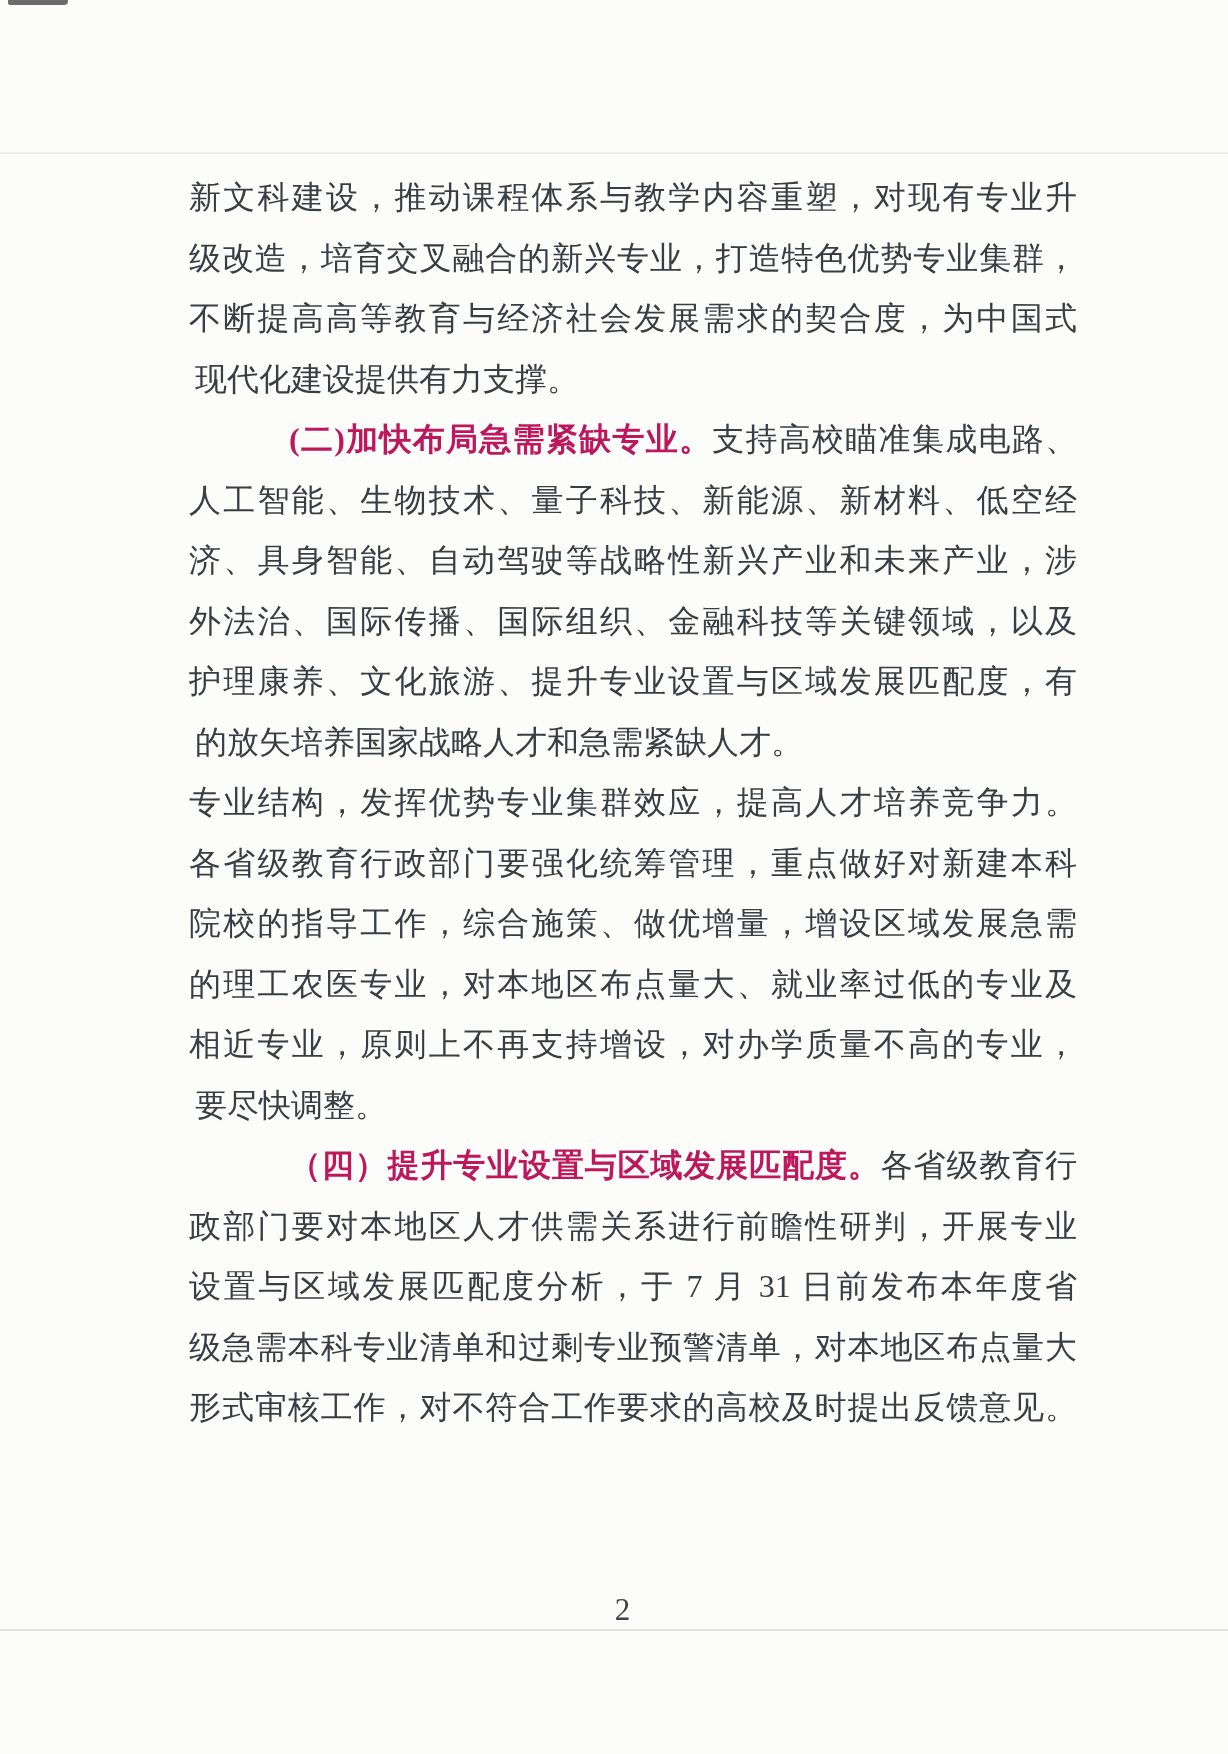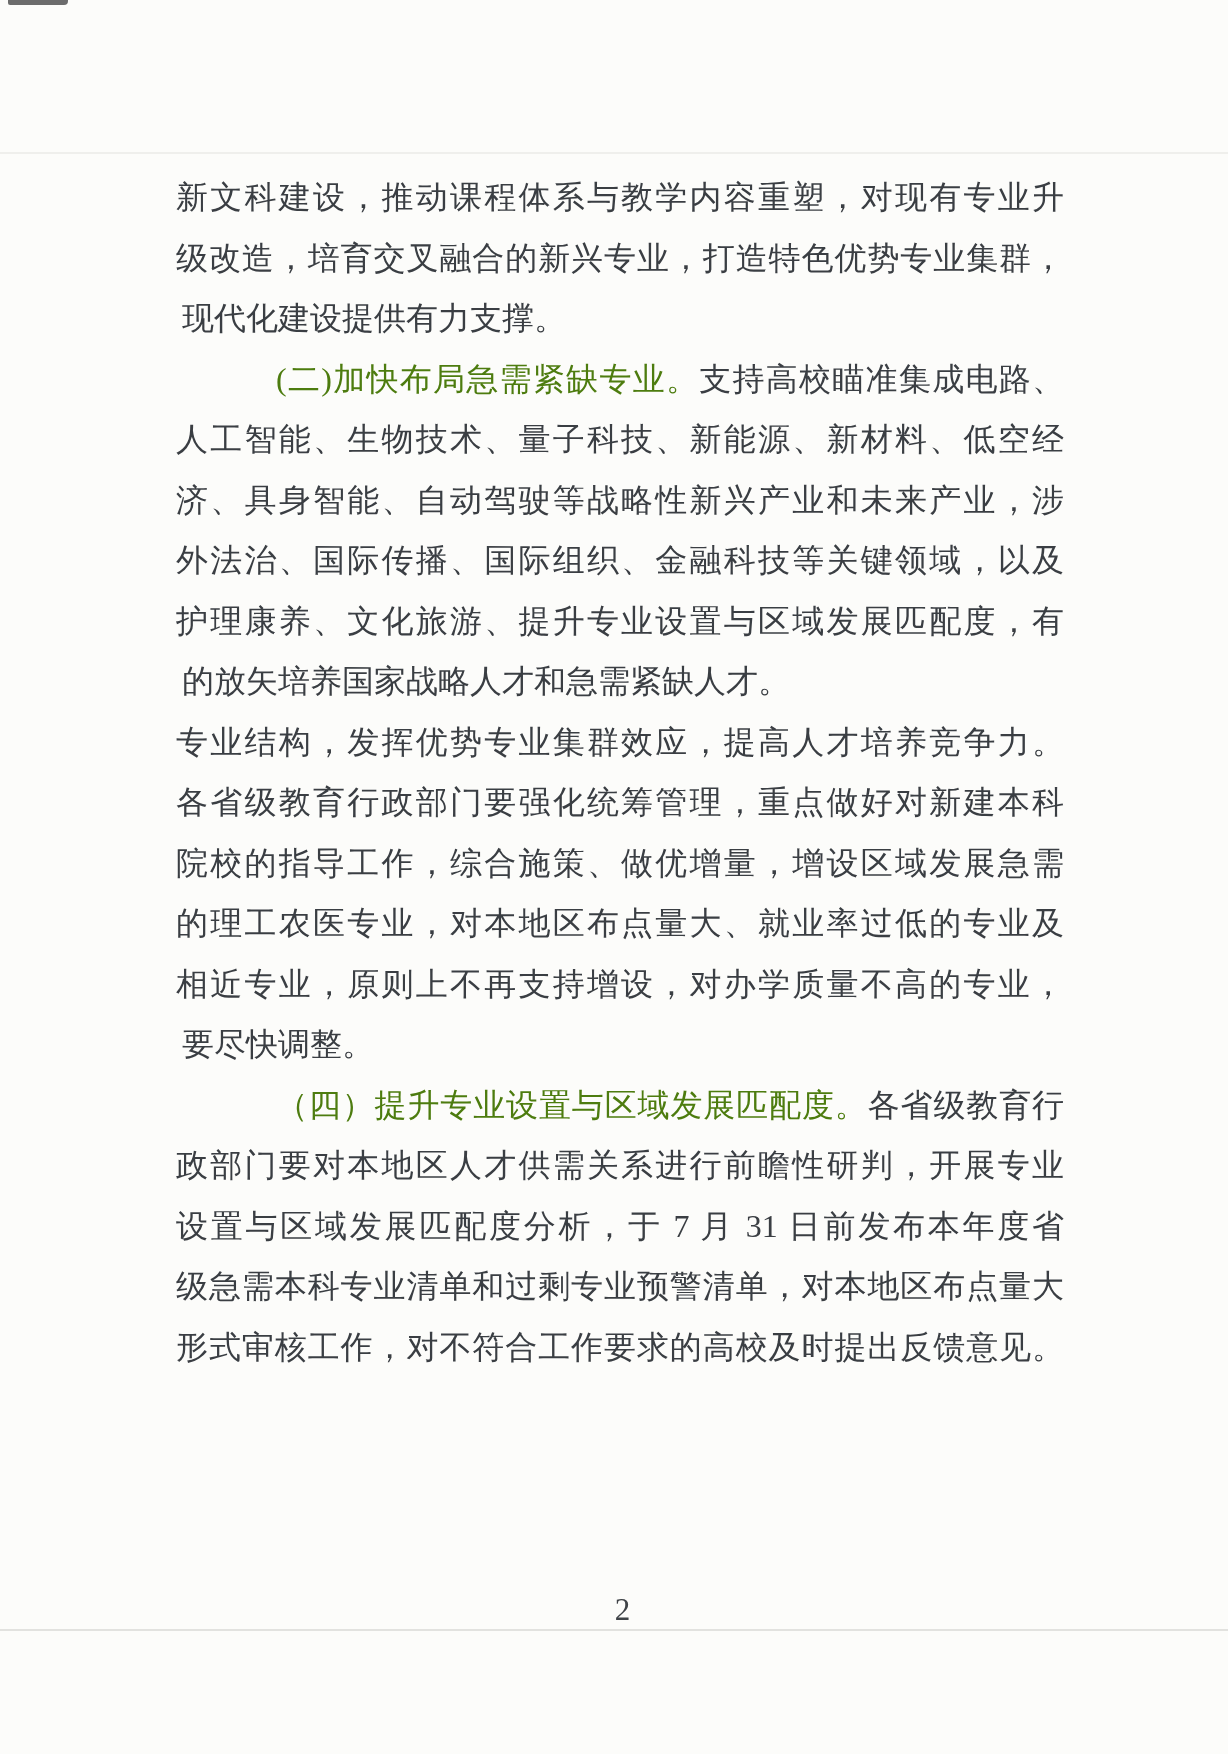--- a/index.html
+++ b/index.html
@@ -30,43 +30,43 @@
     position: absolute;
     left: 0; width: 100%;
     height: 2px;
     background: rgba(185,185,178,.38);
   }
   .streak-footer { top: 1629px; }
   .streak-top { top: 152px; opacity:.5; }
 
   .text-block {
     position: absolute;
-    left: 176px;
+    left: 189px;
     top: 167px;
     width: 888px;
     font-size: 32px;
     line-height: 60.5px;
     letter-spacing: 0;
   }
   .line {
     height: 60.5px;
     text-align: justify;
     text-align-last: justify;
     white-space: normal;
   }
   .line.end {
     text-align-last: left;
     margin-left: 6px;
   }
   .line.indent {
     text-indent: 100px;
   }
   .line b, .bold-lead {
-    font-weight: 400;
-    color: #4d7c0f;
+    font-weight: 700;
+    color: #be185d;
   }
   .page-footer {
     position: absolute;
     top: 1592px;
     left: 0;
     width: 1228px;
     box-sizing: border-box;
     padding-left: 18px;
     text-align: center;
     font-size: 31px;
@@ -79,20 +79,21 @@
 
 <div class="page">
 
   <div class="corner-smudge"></div>
   <div class="scan-streak streak-top"></div>
 
   <div class="text-block">
 
     <div class="line">新文科建设，推动课程体系与教学内容重塑，对现有专业升</div>
     <div class="line">级改造，培育交叉融合的新兴专业，打造特色优势专业集群，</div>
+    <div class="line">不断提高高等教育与经济社会发展需求的契合度，为中国式</div>
     <div class="line end">现代化建设提供有力支撑。</div>
 
     <div class="line indent"><b>(二)加快布局急需紧缺专业。</b><span>支持高校瞄准集成电路、</span></div>
     <div class="line">人工智能、生物技术、量子科技、新能源、新材料、低空经</div>
     <div class="line">济、具身智能、自动驾驶等战略性新兴产业和未来产业，涉</div>
     <div class="line">外法治、国际传播、国际组织、金融科技等关键领域，以及</div>
     <div class="line">护理康养、文化旅游、提升专业设置与区域发展匹配度，有</div>
     <div class="line end">的放矢培养国家战略人才和急需紧缺人才。</div>
 
     <div class="line">专业结构，发挥优势专业集群效应，提高人才培养竞争力。</div>

